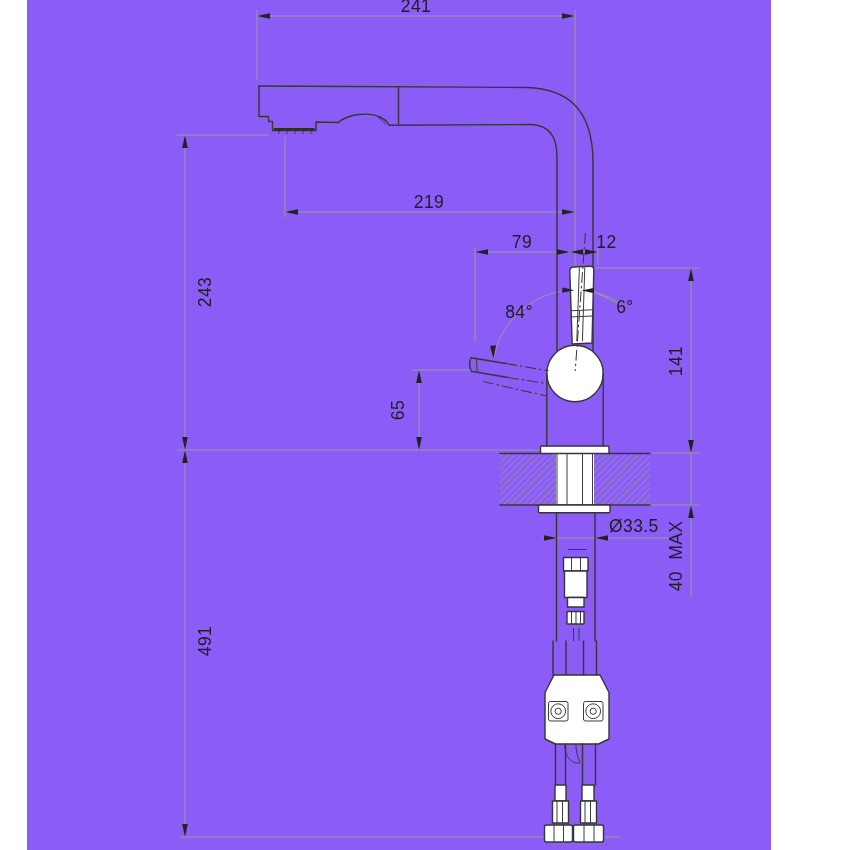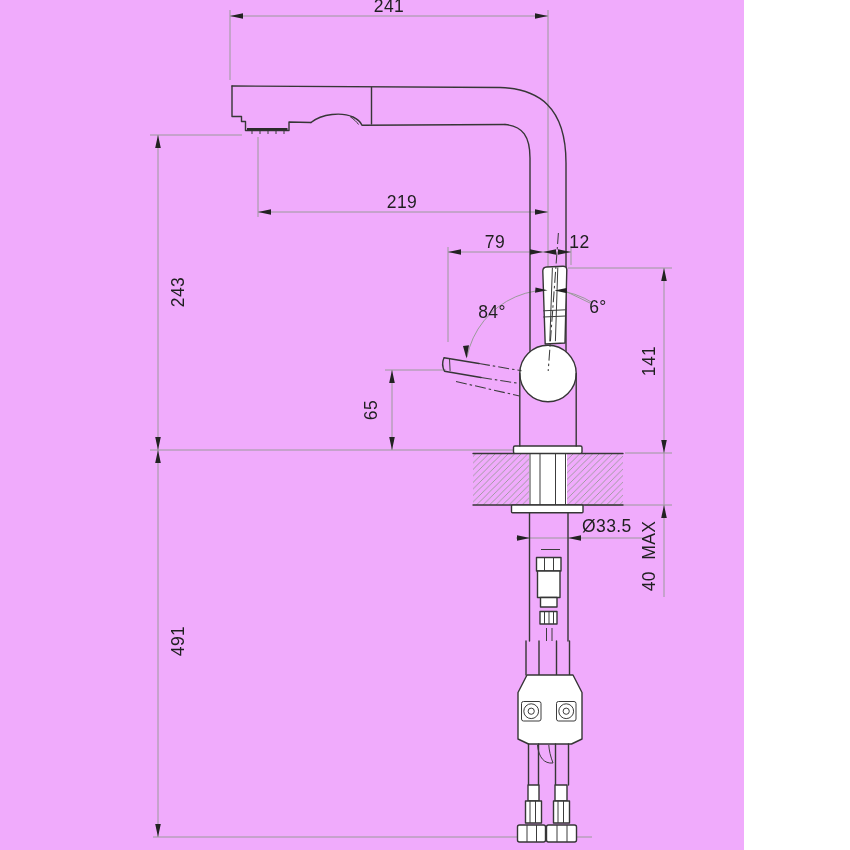--- a/index.html
+++ b/index.html
@@ -1,16 +1,16 @@
 <!DOCTYPE html>
 <html><head>
 <meta charset="utf-8">
 <style>
   html,body { margin:0; padding:0; background:#ffffff; }
-  .stage { width:744px; height:850px; position:relative; background:#f0abfc; overflow:hidden; }
+  .stage { width:744px; height:850px; position:relative; background:#8b5cf6; overflow:hidden;margin-left:27px; }
   svg text {
     font-family:"Liberation Sans","DejaVu Sans",sans-serif;
     font-size:17.5px;
     letter-spacing:0.4px;
     fill:#1f1f1f;
   }
   svg .dim-40 { word-spacing:6px; }
   .obj  { stroke:#363636; stroke-width:1.4; fill:none; stroke-linejoin:round; stroke-linecap:round; }
   .objf { stroke:#363636; stroke-width:1.4; fill:#ffffff; stroke-linejoin:round; }
   .thin { stroke:#3c3c3c; stroke-width:1; fill:none; }

